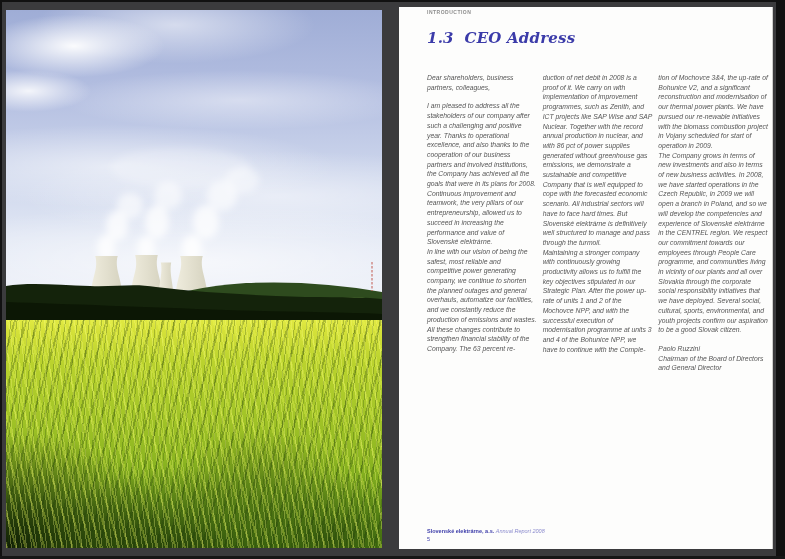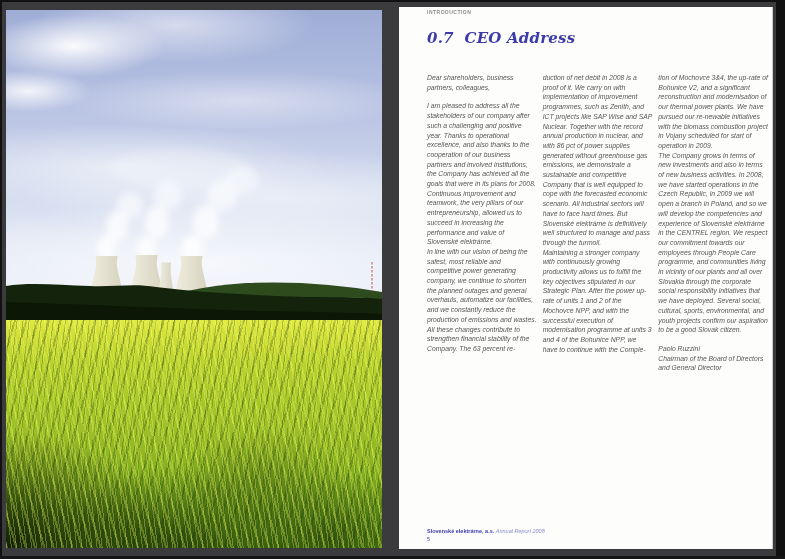--- a/index.html
+++ b/index.html
@@ -115,21 +115,21 @@
       <ellipse cx="366" cy="301" rx="16" ry="5" fill="#86b35a" opacity=".85"></ellipse>
       <line x1="366" y1="252" x2="366" y2="281" stroke="#c25a50" stroke-width="1" stroke-dasharray="2.5 1.5"></line>
 
       <path d="M0,276 C24,272 52,275 84,276 C110,277 128,273 150,277 C190,282 230,284 270,286 C310,288 344,286 376,289 L376,310 L0,310 Z" fill="#14230b"></path>
       <path d="M0,292 C60,294 140,297 220,300 C280,302 330,302 376,304 L376,310 L0,310 Z" fill="#0c1705"></path>
     </svg>
   </div>
 
   <div class="page">
     <div class="eyebrow">INTRODUCTION</div>
-    <h1 class="title">0.7  CEO Address</h1>
+    <h1 class="title">1.3  CEO Address</h1>
 
     <div class="cols">
       <div class="col">
         <p>Dear shareholders, business partners, colleagues,</p>
         <p class="gap-before">I am pleased to address all the stakeholders of our company after such a challenging and positive year. Thanks to operational excellence, and also thanks to the cooperation of our business partners and involved institutions, the Company has achieved all the goals that were in its plans for 2008. Continuous improvement and teamwork, the very pillars of our entrepreneurship, allowed us to succeed in increasing the performance and value of Slovenské elektrárne.</p>
         <p>In line with our vision of being the safest, most reliable and competitive power generating company, we continue to shorten the planned outages and general overhauls, automatize our facilities, and we constantly reduce the production of emissions and wastes. All these changes contribute to strengthen financial stability of the Company. The 63 percent re-</p>
       </div>
       <div class="col">
         <p>duction of net debit in 2008 is a proof of it. We carry on with implementation of improvement programmes, such as Zenith, and ICT projects like SAP Wise and SAP Nuclear. Together with the record annual production in nuclear, and with 86 pct of power supplies generated without greenhouse gas emissions, we demonstrate a sustainable and competitive Company that is well equipped to cope with the forecasted economic scenario. All industrial sectors will have to face hard times. But Slovenské elektrárne is definitively well structured to manage and pass through the turmoil.</p>
         <p>Maintaining a stronger company with continuously growing productivity allows us to fulfill the key objectives stipulated in our Strategic Plan. After the power up-rate of units 1 and 2 of the Mochovce NPP, and with the successful execution of modernisation programme at units 3 and 4 of the Bohunice NPP, we have to continue with the Comple-</p>

